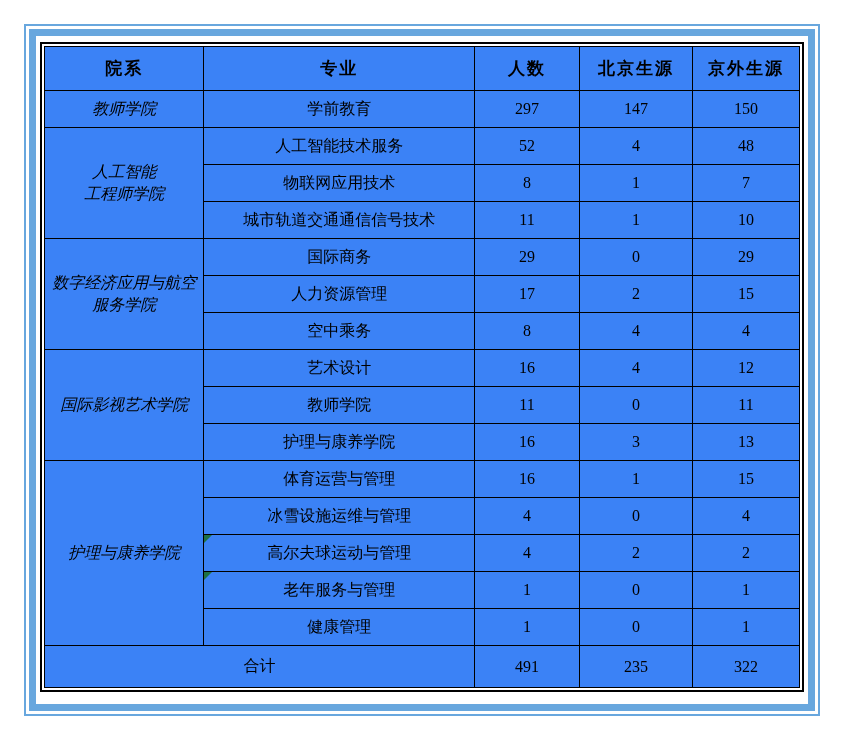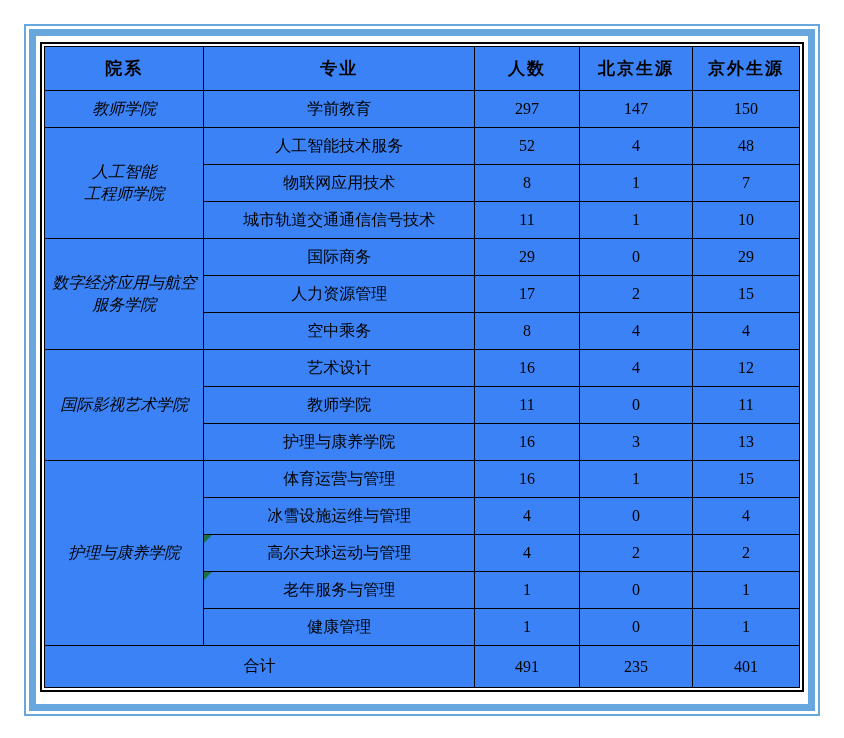--- a/index.html
+++ b/index.html
@@ -196,20 +196,20 @@
               <td>健康管理</td>
               <td>1</td>
               <td>0</td>
               <td>1</td>
             </tr>
 
             <tr class="total-row">
               <td colspan="2">合计</td>
               <td>491</td>
               <td>235</td>
-              <td>401</td>
+              <td>322</td>
             </tr>
           </tbody>
         </table>
       </div>
     </div>
   </div>
 </div>
 
 </body></html>

